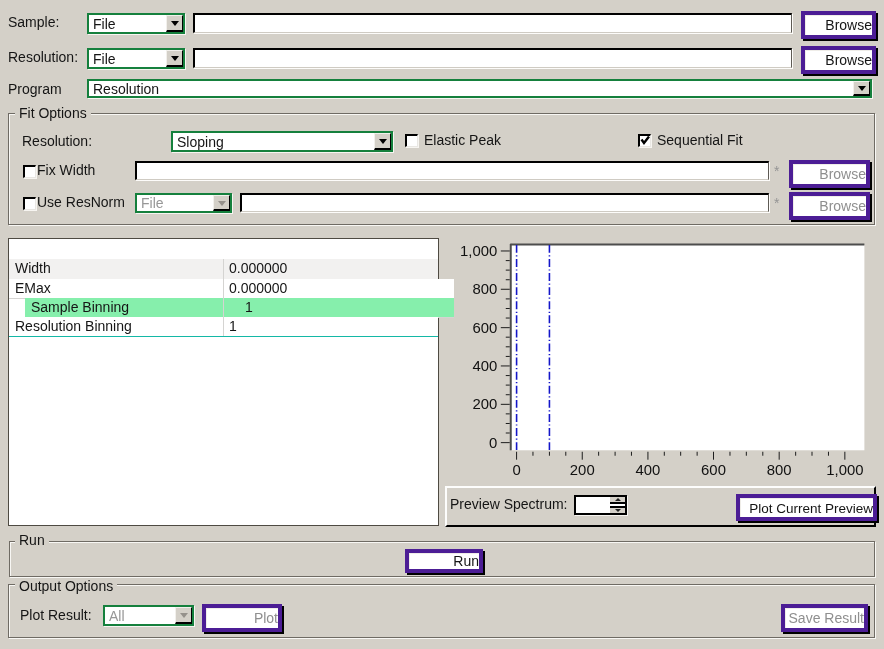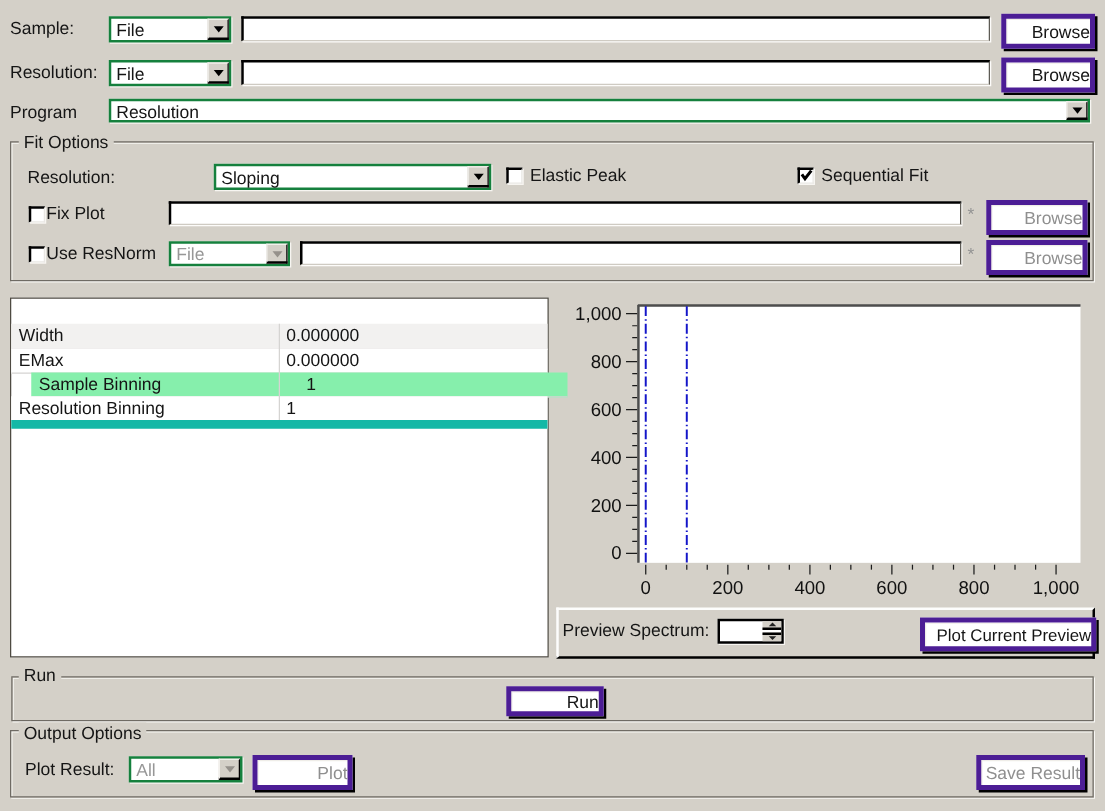--- a/index.html
+++ b/index.html
@@ -70,21 +70,21 @@
   </div>
 <span class="cbx" style="left:405px;top:134px;"></span>
 <div class="lbl" style="left:424px;top:132px;">Elastic Peak</div>
 <span class="cbx" style="left:638px;top:134px;"></span>
 <svg class="ab" style="left:638px;top:133px;" width="15" height="15" viewBox="0 0 15 15">
     <path d="M3.5 6.5 L6 10 L11 3.5" stroke="#000" stroke-width="2.4" fill="none"></path>
   </svg>
 <div class="lbl" style="left:657px;top:132px;">Sequential Fit</div>
 
 <span class="cbx" style="left:23px;top:165px;"></span>
-<div class="lbl" style="left:37px;top:162px;">Fix Plot</div>
+<div class="lbl" style="left:37px;top:162px;">Fix Width</div>
 <div class="edit" style="left:135px;top:161px;width:631px;height:16px;"></div>
 <div class="lbl" style="left:774px;top:163px;color:#949494;">*</div>
 <div class="pbtn dis" style="left:789px;top:160px;width:73px;height:20px;">
     <span>Browse</span>
   </div>
 
 <span class="cbx" style="left:23px;top:197px;"></span>
 <div class="lbl" style="left:37px;top:194px;">Use ResNorm</div>
 <div class="combo dis" style="left:135px;top:193px;width:93px;height:16px;">
     <span class="ct">File</span>
@@ -96,29 +96,29 @@
 <div class="lbl" style="left:774px;top:195px;color:#949494;">*</div>
 <div class="pbtn dis" style="left:789px;top:192px;width:73px;height:20px;">
     <span>Browse</span>
   </div>
 
 <div class="ab" style="left:8px;top:238px;width:429px;height:286px;background:#fff;border:1px solid #4e4a42;">
   <div style="position:absolute;left:0;top:20px;width:100%;height:20px;background:#f2f1f0;border-bottom:1px solid #d5d4d2;">
       <span style="position:absolute;left:6px;line-height:19px;">Width</span>
       <span style="position:absolute;left:220px;line-height:19px;">0.000000</span>
     </div>
-  <div style="position:absolute;left:0;top:40px;width:100%;height:19px;background:#fff;border-bottom:1px solid #d5d4d2;">
+  <div style="position:absolute;left:0;top:40px;width:100%;height:19px;background:#fff;border-bottom:1px solid #d5d4d2;padding-left:16px;">
       <span style="position:absolute;left:6px;line-height:18px;">EMax</span>
       <span style="position:absolute;left:220px;line-height:18px;">0.000000</span>
     </div>
   <div style="position:absolute;left:16px;top:59px;width:100%;height:19px;background:#86efac;border-bottom:1px solid #d5d4d2;">
       <span style="position:absolute;left:6px;line-height:18px;">Sample Binning</span>
       <span style="position:absolute;left:220px;line-height:18px;">1</span>
     </div>
-  <div style="position:absolute;left:0;top:78px;width:100%;height:19px;background:#fff;border-bottom:7px solid #14b8a6;">
+  <div style="position:absolute;left:0;top:78px;width:100%;height:19px;background:#fff;border-bottom:1px solid #14b8a6;">
       <span style="position:absolute;left:6px;line-height:18px;">Resolution Binning</span>
       <span style="position:absolute;left:220px;line-height:18px;">1</span>
     </div>
   <div style="position:absolute;left:214px;top:20px;width:1px;height:77px;background:#d5d4d2;"></div>
 </div>
 
 <svg class="ab" style="left:445px;top:236px;" width="439" height="248" viewBox="0 0 439 250">
   <rect x="65" y="9" width="356" height="207" fill="#ffffff"></rect>
   <line x1="64" y1="8.5" x2="421" y2="8.5" stroke="#4d4d4d" stroke-width="2"></line>
   <line x1="64.5" y1="8" x2="64.5" y2="216" stroke="#4d4d4d" stroke-width="2"></line>

